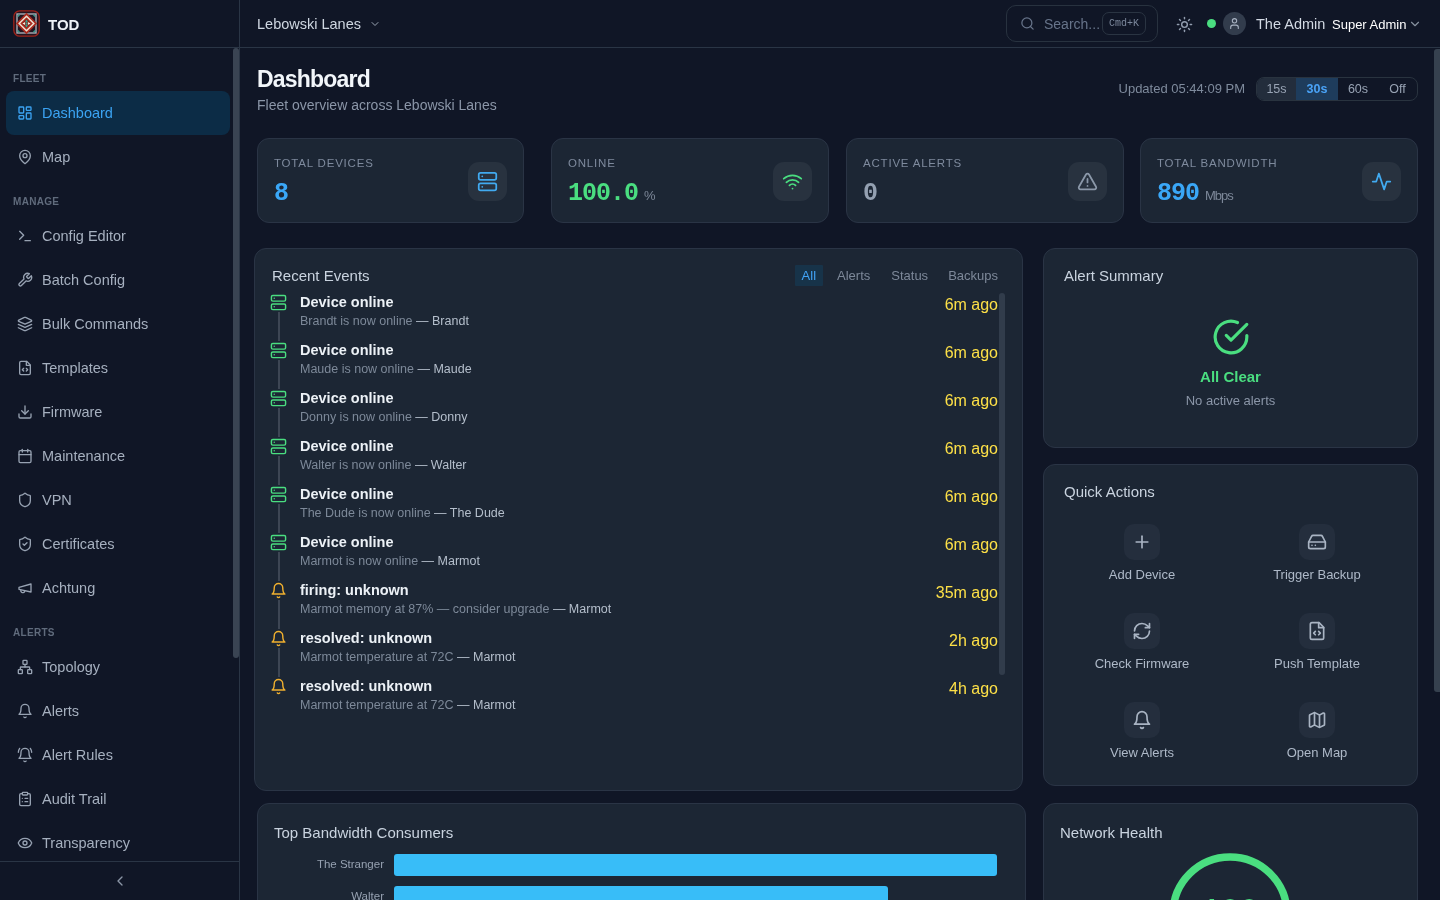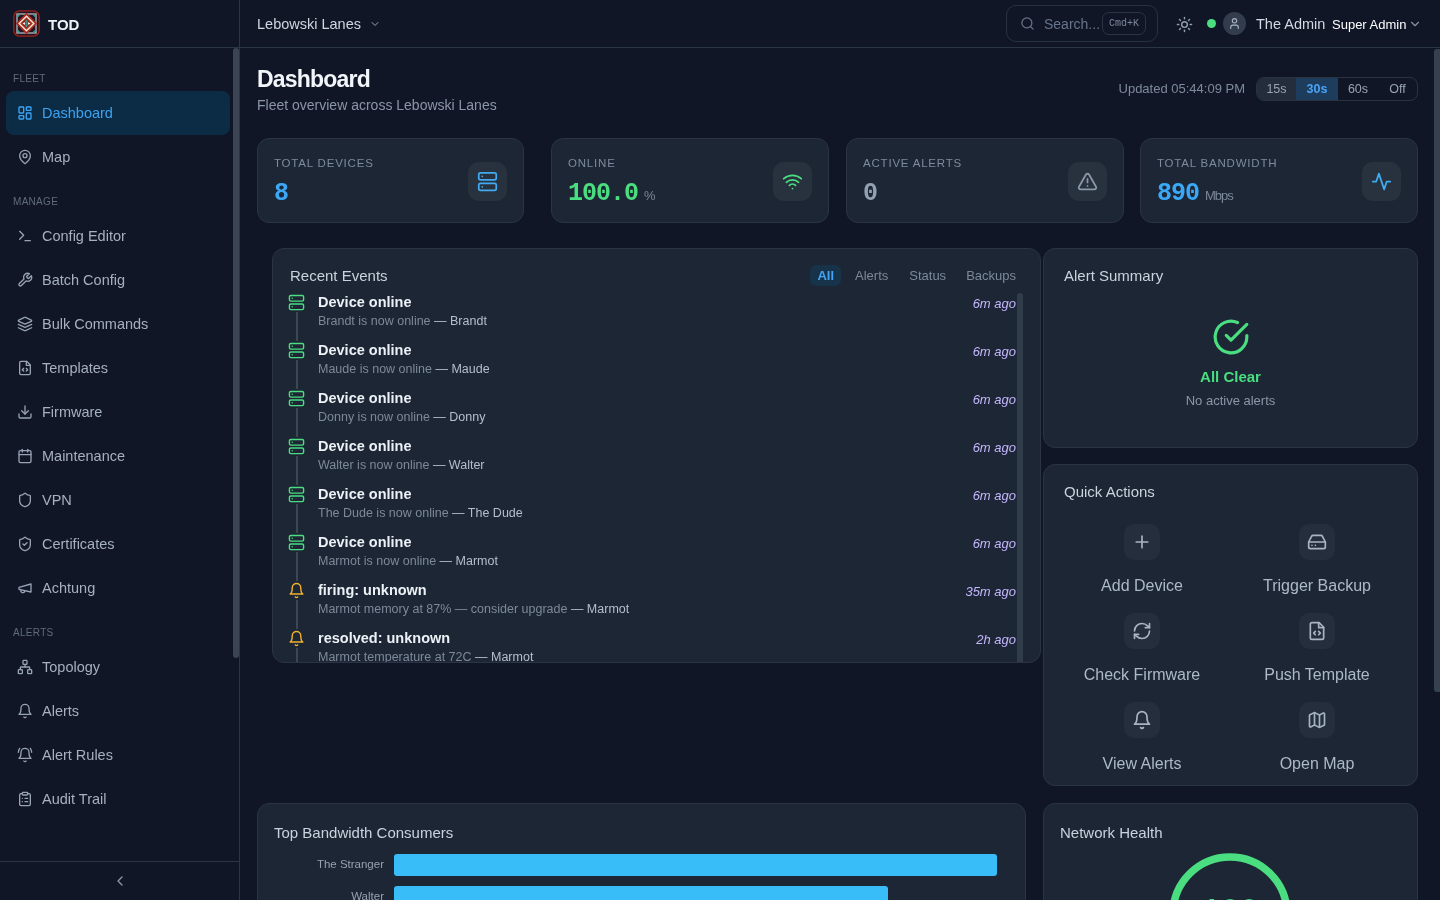--- a/index.html
+++ b/index.html
@@ -4,21 +4,21 @@
 <style>
 * { margin:0; padding:0; box-sizing:border-box; }
 html,body { width:1440px; height:900px; overflow:hidden; background:#101626; font-family:"Liberation Sans",sans-serif; }
 svg { display:block; }
 .card { position:absolute; background:#1c2634; border:1px solid #2a3445; border-radius:12px; }
 
 
 #sidebar { position:absolute; left:0; top:0; width:240px; height:900px; background:#101626; border-right:1px solid #2a3545; }
 #sb-head { position:absolute; left:0; top:0; width:239px; height:48px; border-bottom:1px solid #2a3545; }
 #sb-head .brand { position:absolute; left:48px; top:0; height:48px; display:flex; align-items:center; font-size:15px; font-weight:700; color:#eef2f7; }
-.sect { position:absolute; left:13px; font-size:10px; font-weight:400; letter-spacing:0.3px; color:#606b7c; }
+.sect { position:absolute; left:13px; font-size:10px; font-weight:700; letter-spacing:0.3px; color:#606b7c; }
 .nav { position:absolute; left:6px; width:224px; height:44px; border-radius:8px; display:flex; align-items:center; color:#a6b0bf; font-size:14.5px; }
 .nav svg { margin-left:11px; margin-right:9px; flex:none; color:#97a2b2; }
 .nav.act { background:#0c2c46; color:#3ba3f2; }
 .nav.act svg { color:#3ba3f2; }
 #sb-thumb { position:absolute; left:233px; top:48px; width:6px; height:610px; background:#3a4453; border-radius:3px; }
 #sb-foot { position:absolute; left:0; bottom:0; width:239px; height:39px; border-top:1px solid #2a3545; color:#8b96a6; display:flex; align-items:center; justify-content:center; }
 
 
 #header { position:absolute; left:240px; top:0; width:1200px; height:48px; border-bottom:1px solid #2a3545; }
 #org { position:absolute; left:17px; top:0; height:48px; display:flex; align-items:center; gap:8px; color:#cfd7e1; font-size:14.5px; font-weight:500; }
@@ -37,39 +37,39 @@
 #seg div { display:flex; align-items:center; justify-content:center; color:#98a3b4; }
 
 
 .stat { height:85px; top:138px; }
 .stat .lbl { position:absolute; left:16px; font-size:11.5px; letter-spacing:.8px; color:#7e8a9d; top:18px; }
 .stat .val { position:absolute; left:16px; top:40px; font-family:"Liberation Mono",monospace; font-size:25px; letter-spacing:-1px; font-weight:700; display:flex; align-items:baseline; gap:6px; }
 .stat .suf { font-family:"Liberation Sans",sans-serif; font-size:13px; font-weight:400; color:#7c8798; }
 .chip { position:absolute; right:16px; top:23px; width:39px; height:39px; border-radius:11px; display:flex; align-items:center; justify-content:center; }
 
 
-#events { left:272px; top:248px; width:769px; height:415px; overflow:hidden; }
+#events { left:254px; top:248px; width:769px; height:543px; overflow:hidden; }
 #ev-title { position:absolute; left:17px; top:18px; font-size:15px; font-weight:500; color:#c9d3df; }
 #ev-tabs { position:absolute; right:24px; top:16px; display:flex; align-items:center; font-size:13px; color:#7d8899; }
 #ev-line { position:absolute; left:23px; top:44px; width:2px; height:385px; background:#3d4654; }
 .ev { position:absolute; left:0; width:767px; height:48px; }
 .ev .ico { position:absolute; left:14px; top:-1px; width:19px; height:19px; background:#1c2634; display:flex; align-items:center; justify-content:center; }
 .ev .t1 { position:absolute; left:45px; top:0; font-size:14.5px; font-weight:600; color:#ecf1f6; }
 .ev .t2 { position:absolute; left:45px; top:20px; font-size:12.5px; color:#7d8999; }
 .ev .t2 b { font-weight:400; color:#b5bfcc;text-align:center; }
-.ev .tm { position:absolute; right:24px; top:2px; font-size:13px; color:#c4b5fd;font-style:italic; }
+.ev .tm { position:absolute; right:24px; top:2px; font-size:16px; color:#fde047; }
 #ev-thumb { position:absolute; left:744px; top:44px; width:6px; height:382px; background:#313c4b; border-radius:3px; }
 
 
 #alerts-card { left:1043px; top:248px; width:375px; height:200px; }
 #qa-card { left:1043px; top:464px; width:375px; height:322px; }
 .card-title { position:absolute; left:20px; top:18px; font-size:15px; font-weight:500; color:#c9d3df; }
 .qa { position:absolute; width:130px; text-align:center; }
 .qa .box { width:36px; height:36px; border-radius:10px; background:#242e3d; margin:0 auto; display:flex; align-items:center; justify-content:center; color:#a9b4c3; }
-.qa .qlbl { margin-top:17px; font-size:16px; color:#aeb9c8; }
+.qa .qlbl { margin-top:7px; font-size:13px; color:#aeb9c8; }
 
 
 #bw-card { left:257px; top:803px; width:769px; height:300px; }
 #nh-card { left:1043px; top:803px; width:375px; height:300px; }
 .bwrow { position:absolute; left:0; width:100%; height:22px; }
 .bwlbl { position:absolute; right:642px; top:4px; font-size:11.5px; color:#96a1b1; }
 .bwbar { position:absolute; left:136px; top:0; height:22px; background:#38bdf8; border-radius:3px; }
 
 #main-thumb { position:absolute; left:1434px; top:49px; width:6px; height:643px; background:#36414f; border-radius:3px 0 0 3px; }
 </style>
@@ -167,20 +167,24 @@
         <path d="M22 8c0-2.3-.8-4.3-2-6"></path>
       </svg> Alert Rules</div>
   <div class="nav" style="top:777px"><svg width="16" height="16" viewBox="0 0 24 24" fill="none" stroke="currentColor" stroke-width="2" stroke-linecap="round" stroke-linejoin="round">
         <rect width="8" height="4" x="8" y="2" rx="1" ry="1"></rect>
         <path d="M16 4h2a2 2 0 0 1 2 2v14a2 2 0 0 1-2 2H6a2 2 0 0 1-2-2V6a2 2 0 0 1 2-2h2"></path>
         <path d="M12 11h4"></path>
         <path d="M12 16h4"></path>
         <path d="M8 11h.01"></path>
         <path d="M8 16h.01"></path>
       </svg> Audit Trail</div>
+  <div class="nav" style="top:821px"><svg width="16" height="16" viewBox="0 0 24 24" fill="none" stroke="currentColor" stroke-width="2" stroke-linecap="round" stroke-linejoin="round">
+        <path d="M2.062 12.348a1 1 0 0 1 0-.696 10.75 10.75 0 0 1 19.876 0 1 1 0 0 1 0 .696 10.75 10.75 0 0 1-19.876 0"></path>
+        <circle cx="12" cy="12" r="3"></circle>
+      </svg> Transparency</div>
   <div id="sb-thumb"></div>
   <div id="sb-foot">
       <svg width="16" height="16" viewBox="0 0 24 24" fill="none" stroke="currentColor" stroke-width="2" stroke-linecap="round" stroke-linejoin="round">
         <path d="m15 18-6-6 6-6"></path>
       </svg>
     </div>
 </div>
 
 <div id="header">
   <div id="org">Lebowski Lanes <svg width="12" height="12" viewBox="0 0 24 24" fill="none" stroke="#9aa4b2" stroke-width="2" stroke-linecap="round" stroke-linejoin="round">
@@ -272,21 +276,21 @@
   <div class="chip" style="background:#28323f">
       <svg width="21" height="21" viewBox="0 0 24 24" fill="none" stroke="#41aaf0" stroke-width="2" stroke-linecap="round" stroke-linejoin="round">
         <path d="M22 12h-4l-3 9L9 3l-3 9H2"></path>
       </svg>
     </div>
 </div>
 
 <div class="card" id="events">
   <div id="ev-title">Recent Events</div>
   <div id="ev-tabs">
-    <span style="background:#173349;color:#42a4f6;border-radius:6px;padding:3px 7px;font-weight:700">All</span>
+    <span style="background:#173349;color:#42a4f6;border-radius:1px;padding:3px 7px;font-weight:400">All</span>
     <span style="margin-left:14px">Alerts</span>
     <span style="margin-left:21px">Status</span>
     <span style="margin-left:20px">Backups</span>
   </div>
   <div id="ev-line"></div>
   <div class="ev" style="top:45px">
     <div class="ico">
         <svg width="17" height="17" viewBox="0 0 24 24" fill="none" stroke="#4ade80" stroke-width="2" stroke-linecap="round" stroke-linejoin="round">
           <rect width="20" height="8" x="2" y="2" rx="2" ry="2"></rect>
           <rect width="20" height="8" x="2" y="14" rx="2" ry="2"></rect>

